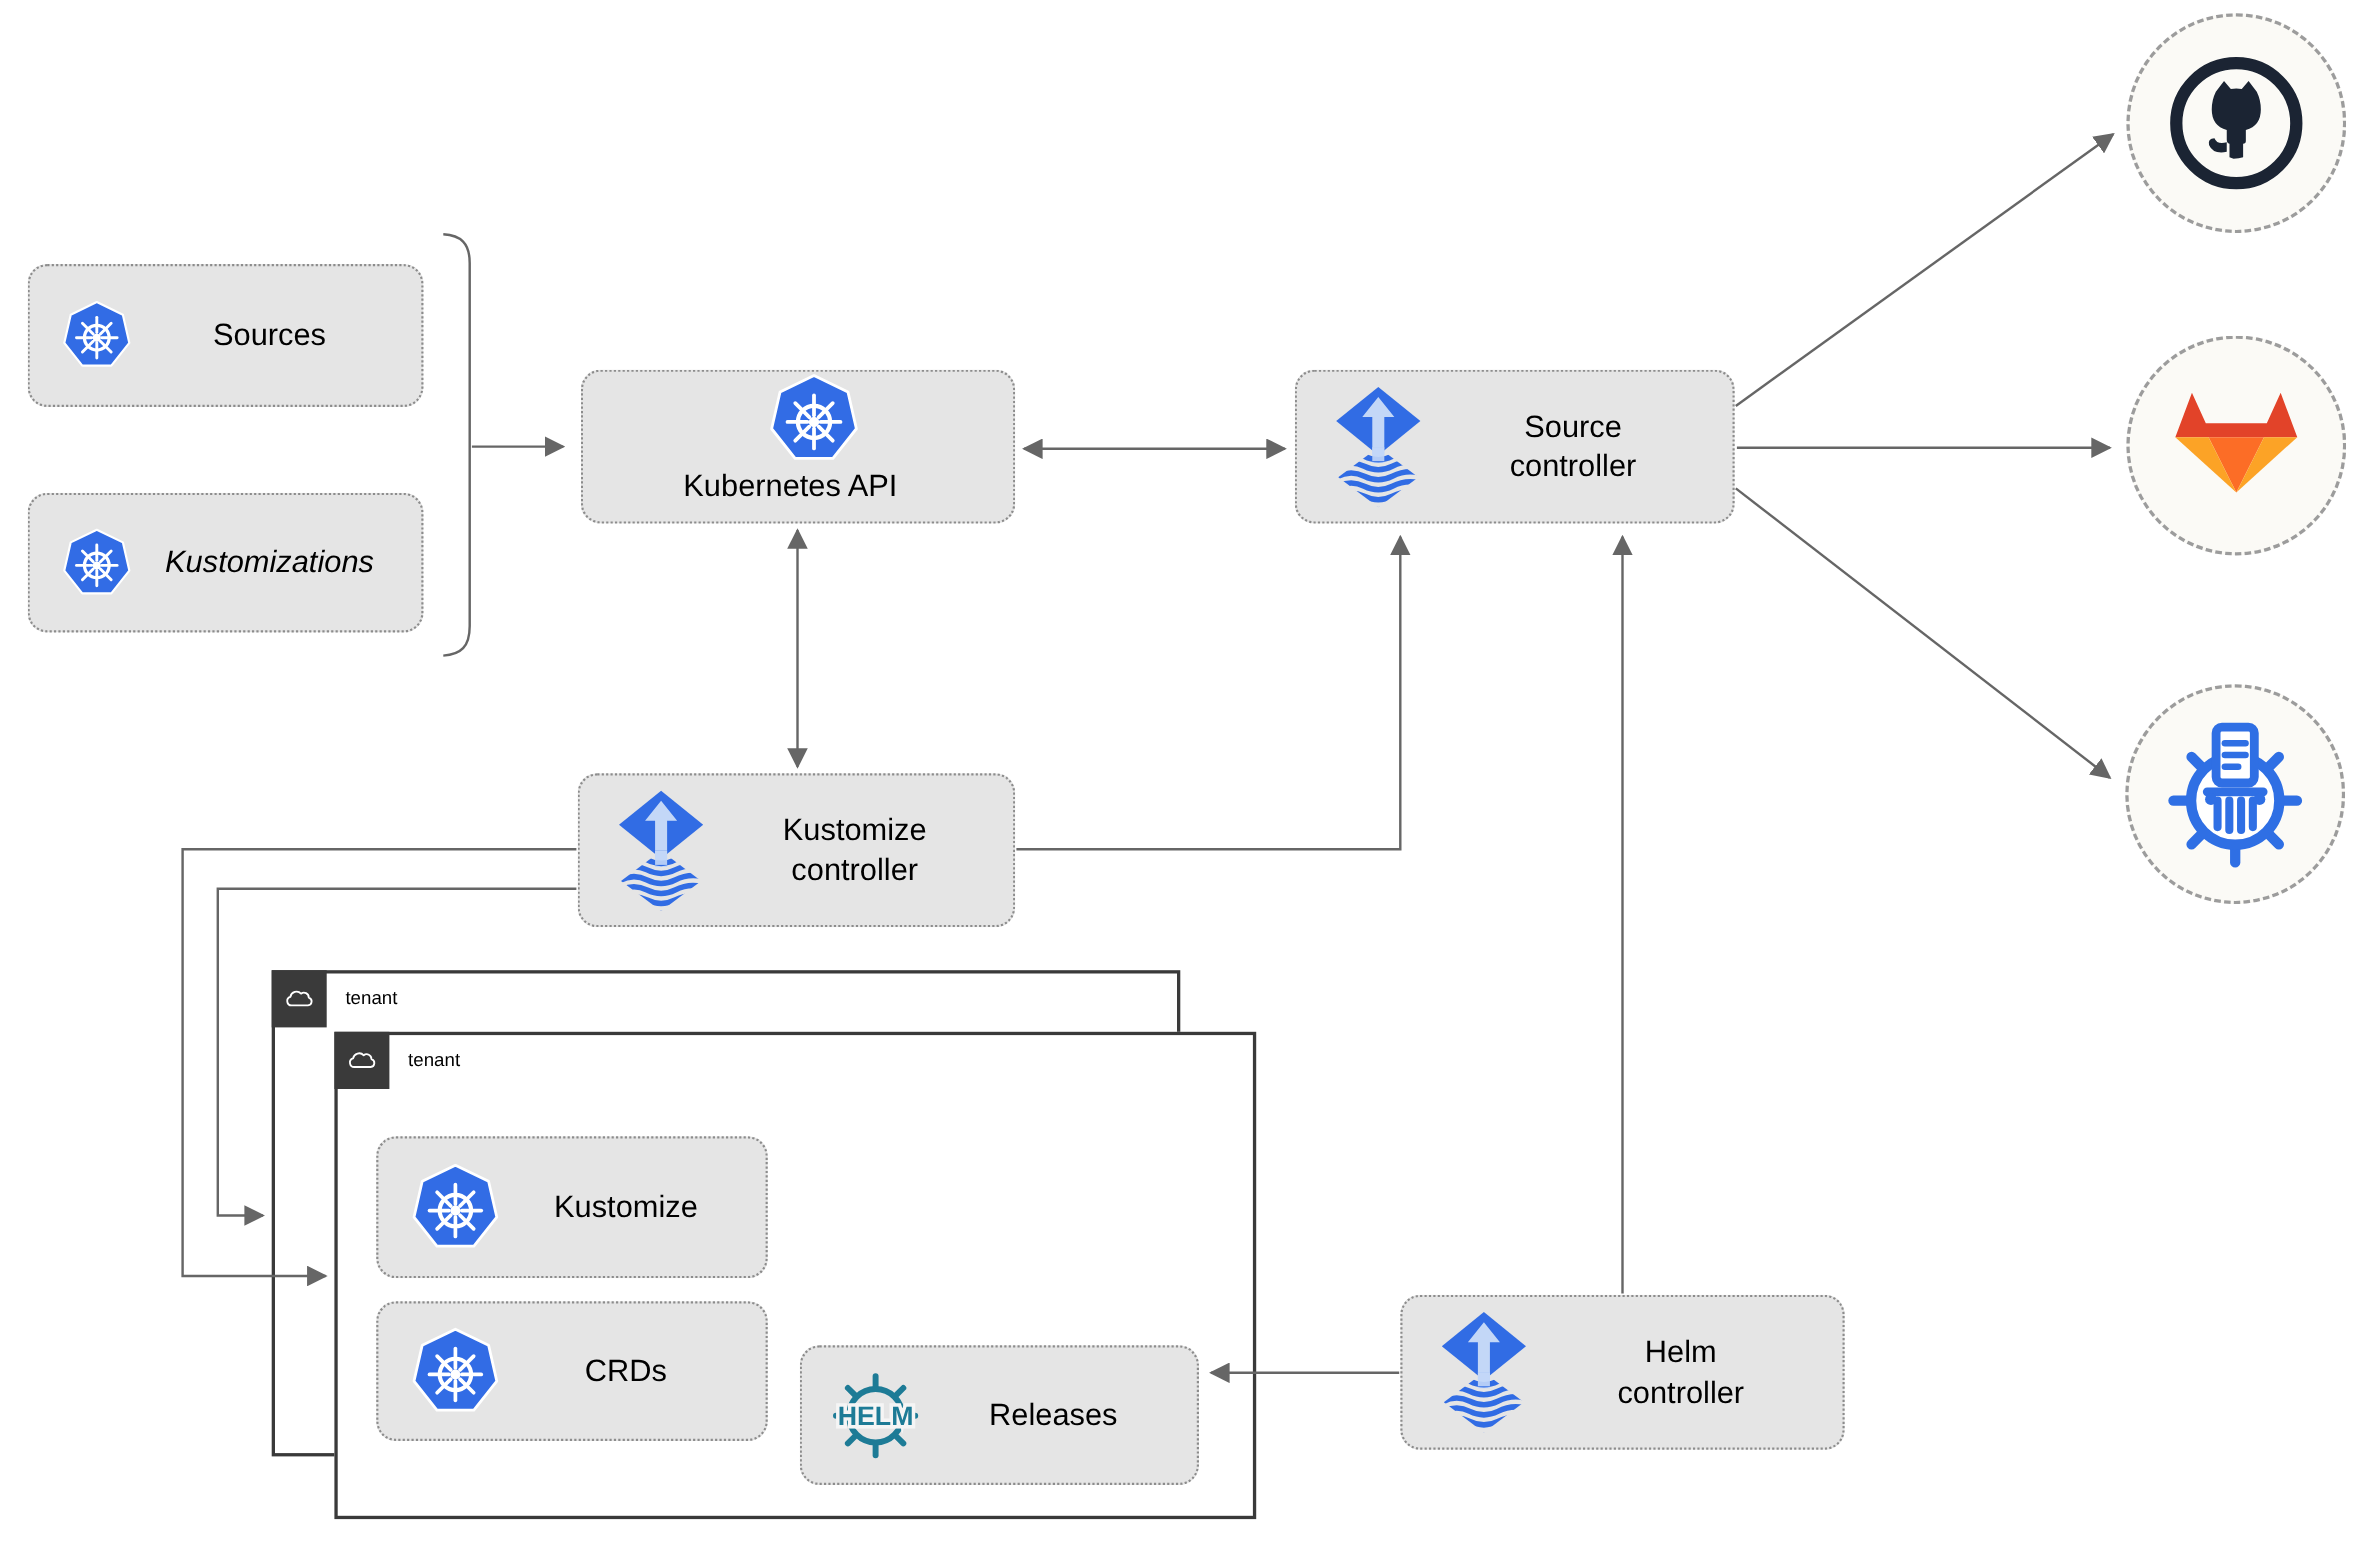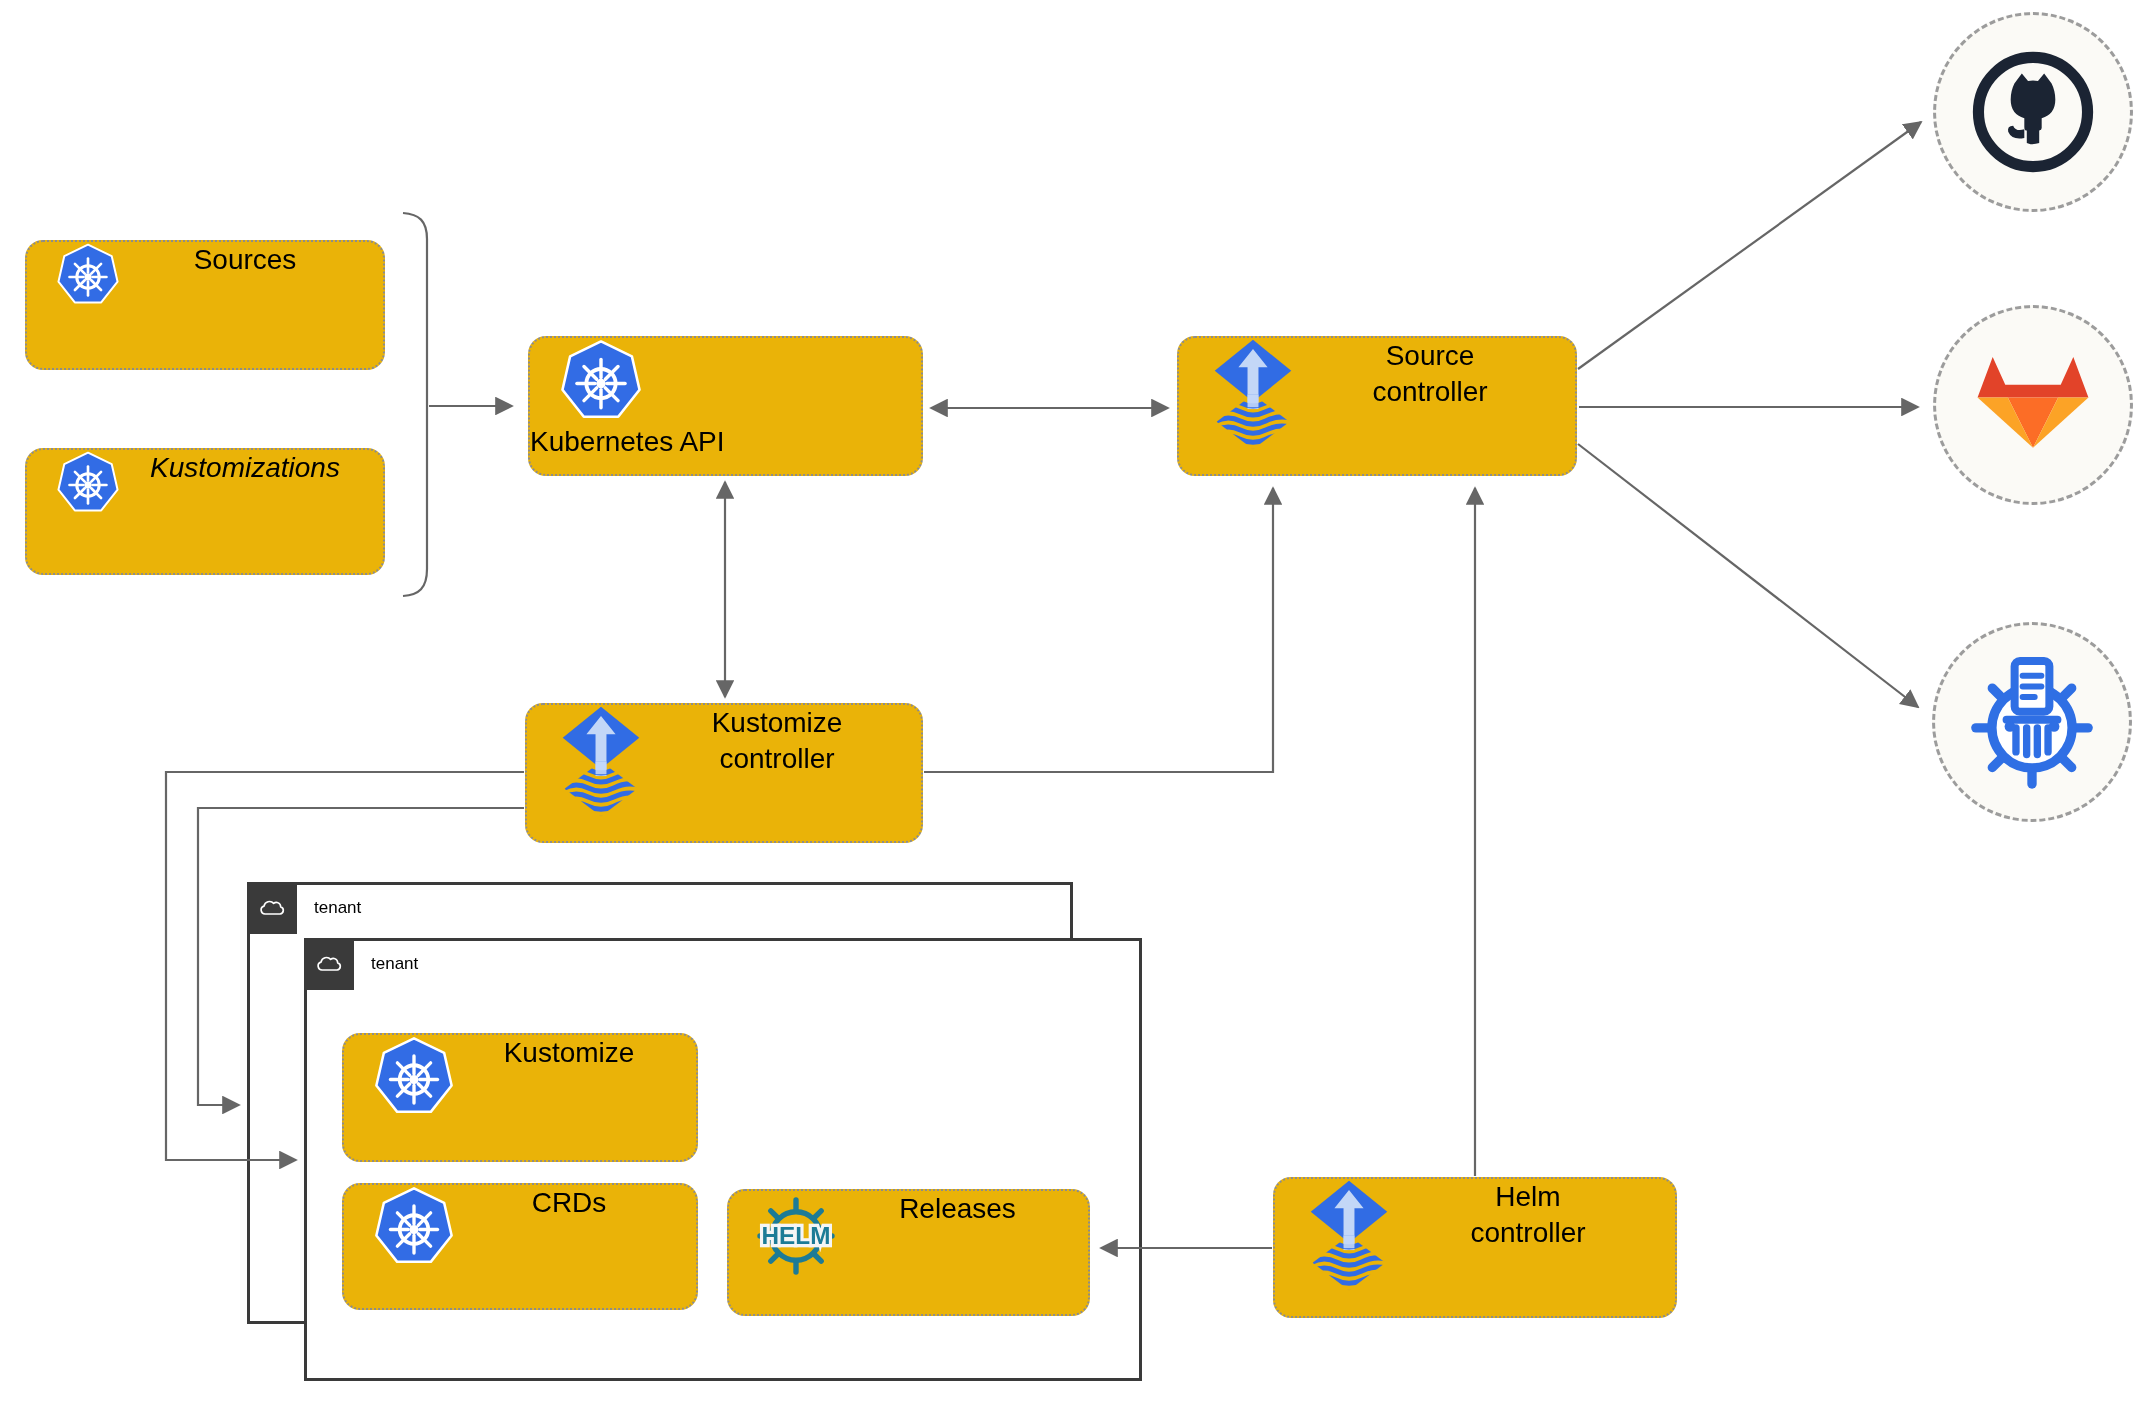--- a/index.html
+++ b/index.html
@@ -1,20 +1,20 @@
 <!DOCTYPE html>
 <html><head>
 <meta charset="utf-8">
 <style>
   html,body{margin:0;padding:0;background:#ffffff;font-family:"Liberation Sans",sans-serif;}
   #stage{position:relative;width:2144px;height:1407px;background:#ffffff;overflow:hidden;}
 
   
-  .dbox{position:absolute;background:#eab308;border:2px dotted #8c8c8c;border-radius:18px;
-        display:flex;align-items:flex-start;box-sizing:border-box;z-index:4;}
+  .dbox{position:absolute;background:#e5e5e5;border:2px dotted #8c8c8c;border-radius:18px;
+        display:flex;align-items:center;box-sizing:border-box;z-index:4;}
   .dbox .icon{margin-left:28px;flex:0 0 auto;display:block;}
   .dbox .lbl{flex:1;text-align:center;font-size:28px;color:#000;line-height:1.3;padding-right:14px;}
   .lbl .wrapnarrow{display:inline-block;max-width:185px;}
 
   
   .tenant{position:absolute;background:#ffffff;border:3px solid #3a3a3a;box-sizing:border-box;}
   .tenant .tab{position:absolute;top:-3px;left:-3px;width:50px;height:52px;background:#3a3a3a;
                display:flex;align-items:center;justify-content:center;}
   .tenant .tlabel{position:absolute;top:13px;left:64px;font-size:17px;color:#000;}
 
@@ -222,21 +222,21 @@
   </div>
 
 
   <div class="dbox" style="left:342px;top:1183px;width:356px;height:127px;">
     <svg class="icon" width="84" height="84">
         <use href="#sym-k8s" width="84" height="84"></use>
       </svg>
     <div class="lbl">CRDs</div>
   </div>
 
-  <div class="dbox" style="left:727px;top:1189px;width:363px;height:127px;">
+  <div class="dbox" style="left:727px;top:1223px;width:363px;height:127px;">
     <svg class="icon" width="90" height="90" style="margin-left:22px">
         <use href="#sym-helm" width="90" height="90"></use>
       </svg>
     <div class="lbl">Releases</div>
   </div>
 
   <div class="circle" style="left:1933px;top:12px;">
     <svg width="124" height="124">
         <use href="#sym-github" width="124" height="124"></use>
       </svg>

